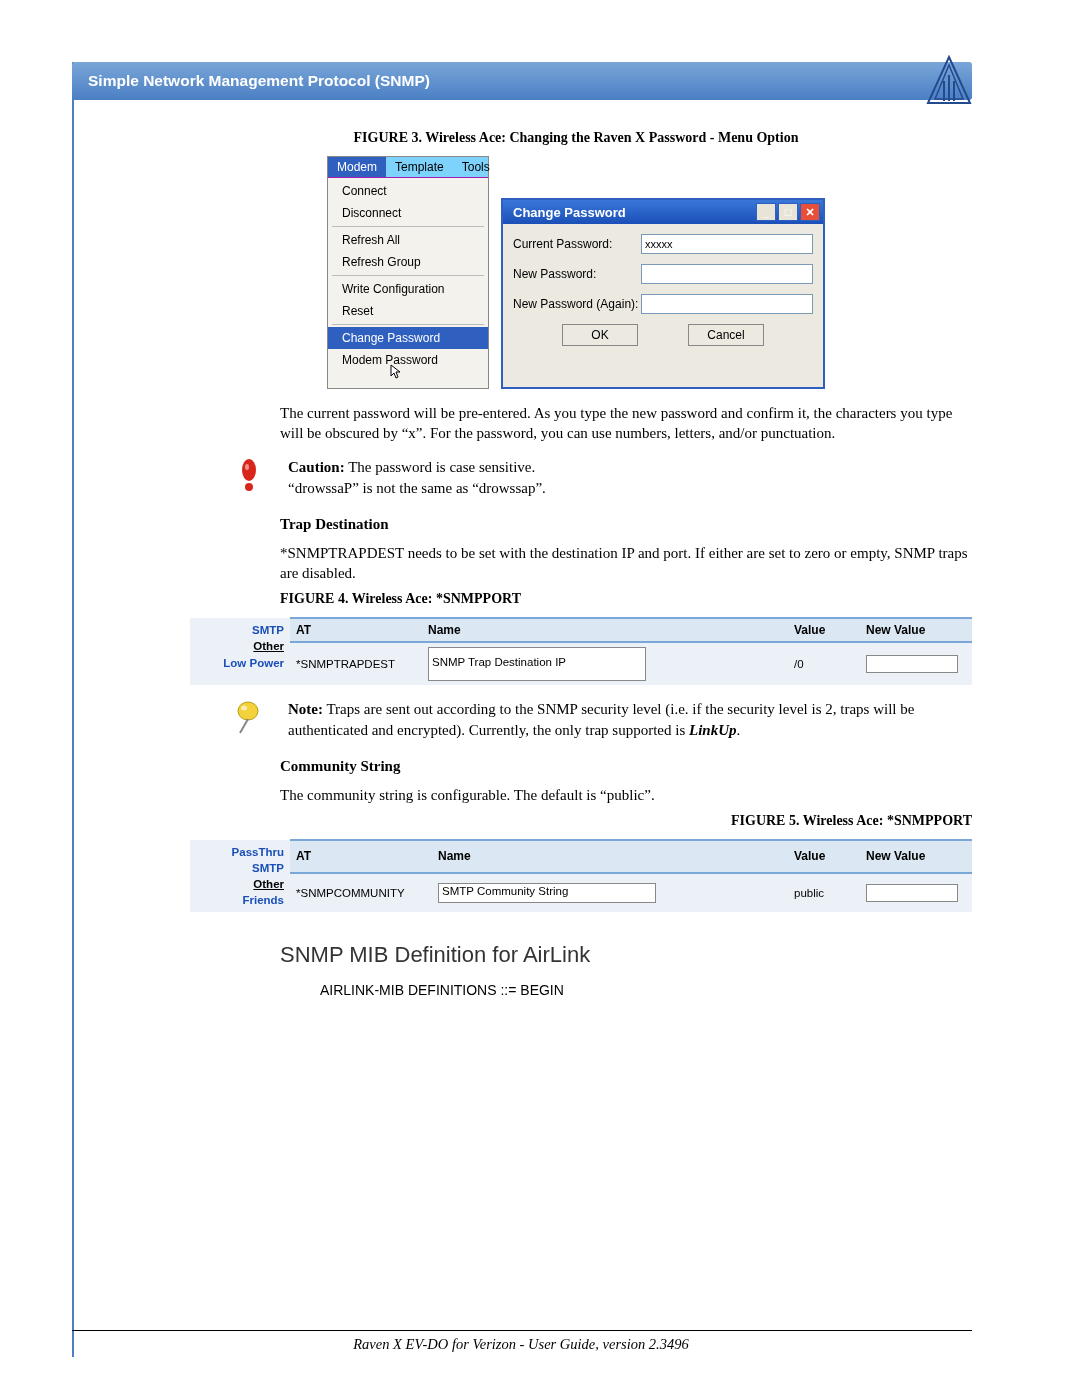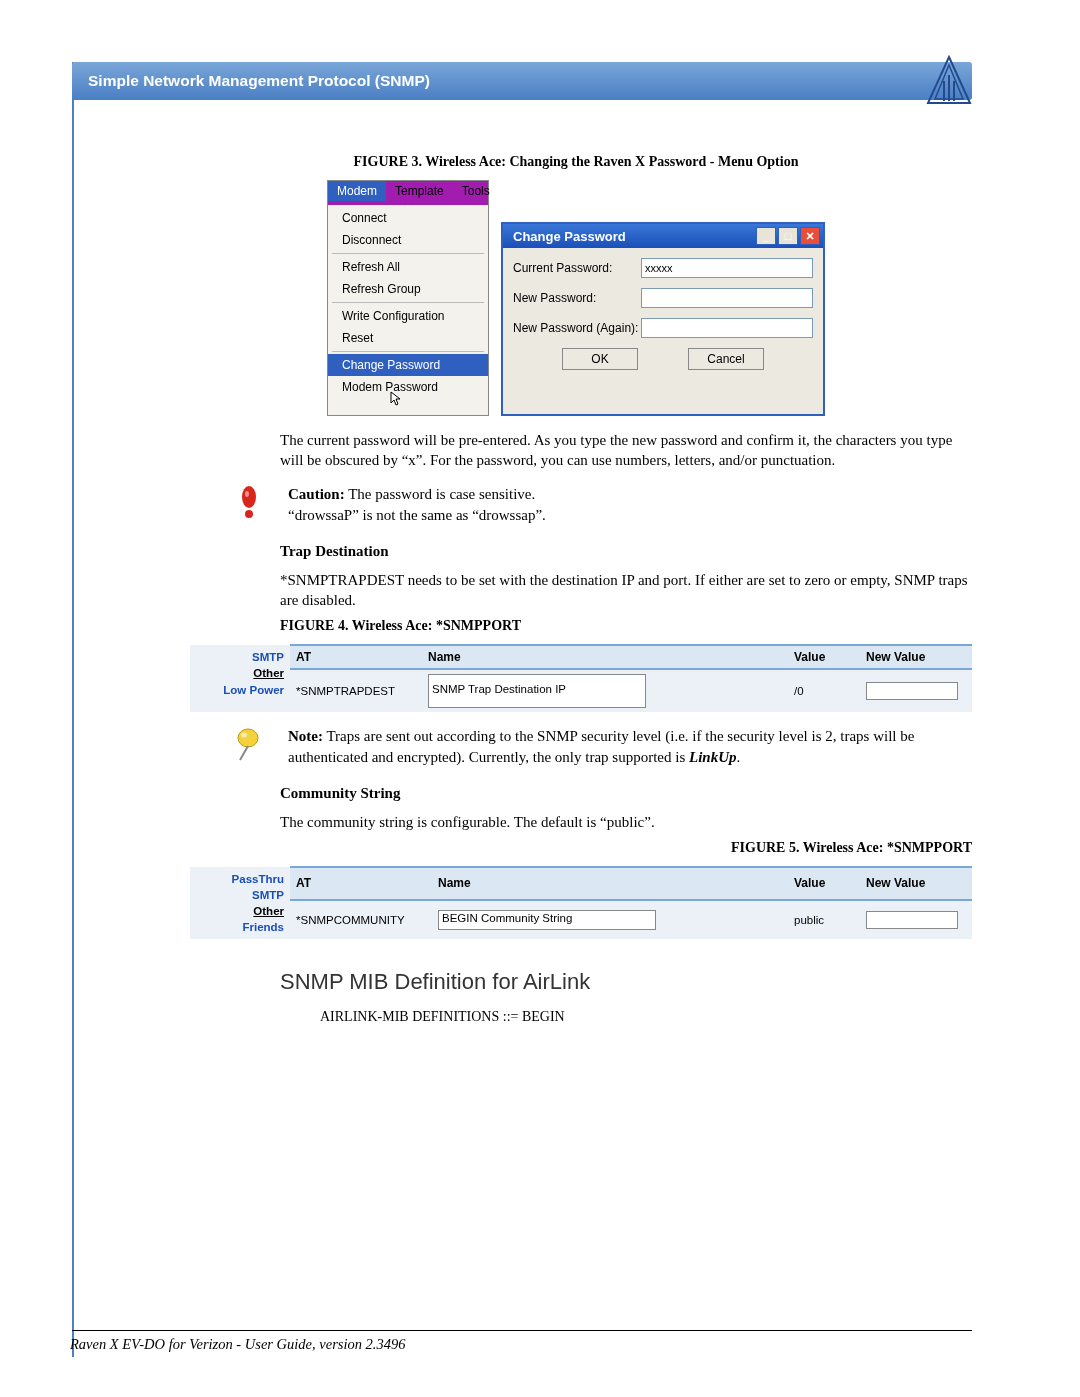--- a/index.html
+++ b/index.html
@@ -1,36 +1,36 @@
 <!DOCTYPE html>
 <html><head>
 <meta charset="utf-8">
 <style>
   body{margin:0;background:#fff;font-family:Georgia,'Times New Roman',serif}
   .outer{width:1080px;height:1397px;position:relative;background:#fff}
   .hbar{position:absolute;left:72px;right:108px;top:62px;height:38px;background:linear-gradient(#7aa6d8,#4a7fc5);border-radius:3px;display:flex;align-items:center;padding-left:16px;color:#fff;font-family:Verdana,Arial,sans-serif;font-weight:bold;font-size:15.5px}
   .vline{position:absolute;left:72px;top:62px;bottom:40px;width:2px;background:#4a7fc5}
   .logo{position:absolute;right:108px;top:55px;width:46px;height:52px}
   .logo svg{width:46px;height:52px}
-  .body{position:absolute;left:280px;right:108px;top:148px}
+  .body{position:absolute;left:280px;right:108px;top:124px}
   .figcap{text-align:center;font-size:14px;margin:6px 0 10px}
   .figcap1{margin-left:-100px}
   .figcap b{font-weight:bold}
   .captxt{font-weight:bold}
   .p{font-size:15px;line-height:1.35;margin:8px 0}
   .sh{font-weight:bold;font-size:15px;margin:18px 0 10px}
   .bigh{font-family:Liberation Sans, sans-serif;font-size:22px;color:#333;margin-top:30px}
-  .mono{font-family:Liberation Serif, serif;font-size:14px;margin-left:40px;margin-top:14px}
-  .footer{position:absolute;left:70px;right:108px;bottom:44px;font-style:italic;font-size:14.5px;display:flex;justify-content:flex-start;color:#000}
+  .mono{font-family:Liberation Sans, sans-serif;font-size:14px;margin-left:40px;margin-top:14px}
+  .footer{position:absolute;left:70px;right:108px;bottom:44px;font-style:italic;font-size:14.5px;display:flex;justify-content:center;color:#000}
   .foot-hr{position:absolute;left:72px;right:108px;bottom:66px;height:1px;background:#000}
 
   
   .fig3wrap{display:flex;gap:12px;justify-content:center;margin-left:-100px;margin-bottom:14px}
   .menu{width:160px;background:#f4f2ed;border:1px solid #888;font-family:Tahoma,Arial,sans-serif;font-size:12px}
-  .mbar{display:flex;border-bottom:4px solid #a21caf;background:#a21caf}
+  .mbar{display:flex;border-bottom:1px solid #a21caf;background:#7dd3fc}
   .mbar-item{padding:3px 9px;cursor:default}
   .mbar-item.sel{background:#2f5fbf;color:#fff}
   .mlist{padding:2px 0}
   .mitem{padding:4px 14px}
   .msep{height:1px;background:#bbb;margin:2px 4px}
   .mitem.hl{background:#2f5fbf;color:#fff}
   .cursor{display:inline-block;width:12px;height:14px;vertical-align:middle;margin-left:48px;position:relative;top:-4px}
   .cpwin{width:320px;font-family:Tahoma,Arial,sans-serif;font-size:12px;border:2px solid #2f5fbf;background:#ece9e0;margin-top:42px}
   .titlebar{background:linear-gradient(#3a77d8,#1a4fb8);color:#fff;display:flex;align-items:center;justify-content:space-between;padding:3px 3px 3px 10px;font-weight:bold;font-size:13px}
   .winbtns{display:flex;gap:2px}
@@ -207,21 +207,21 @@
           <span class="act">Other</span><br>
           <span>Friends</span>
         </td>
         <th style="width:130px">AT</th>
         <th>Name</th>
         <th style="width:60px">Value</th>
         <th style="width:100px">New Value</th>
       </tr>
       <tr>
         <td>*SNMPCOMMUNITY</td>
-        <td><span class="tinp" style="width:210px;padding:1px 3px">BEGIN Community String</span></td>
+        <td><span class="tinp" style="width:210px;padding:1px 3px">SMTP Community String</span></td>
         <td>public</td>
         <td><span class="tinp w2"></span></td>
       </tr>
     </tbody>
       </table>
 
     <div class="bigh">SNMP MIB Definition for AirLink</div>
     <div class="mono">AIRLINK-MIB DEFINITIONS ::= BEGIN</div>
   </div>
 

